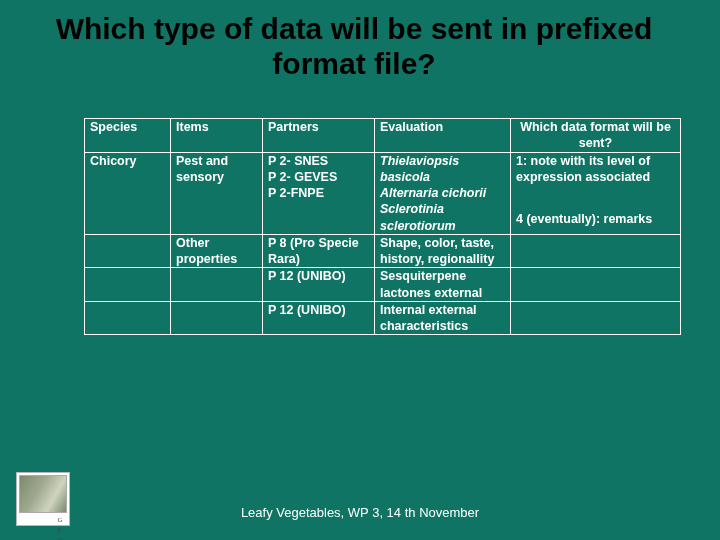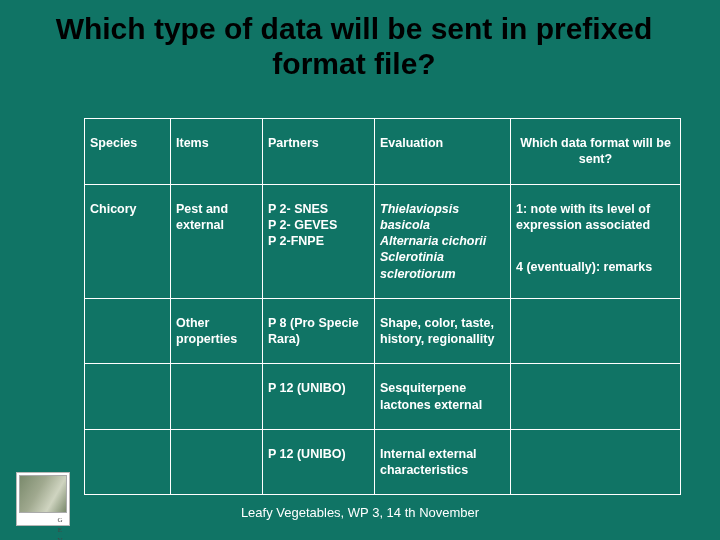--- a/index.html
+++ b/index.html
@@ -31,21 +31,21 @@
     left: 84px;
     width: 596px;
   }
   table {
     border-collapse: collapse;
     width: 100%;
     table-layout: fixed;
   }
   td {
     border: 1px solid #fff;
-    padding: 16px 5px;
+    padding: 0 5px;
     vertical-align: top;
     font-size: 12.5px;
     font-weight: bold;
     color: #fff;
     line-height: 1.3;
   }
   td.hdr {
     color: #fff;
   }
   td.hdr.last { text-align: center; }
@@ -113,21 +113,21 @@
       <tbody>
           <tr>
         <td class="hdr">Species</td>
         <td class="hdr">Items</td>
         <td class="hdr">Partners</td>
         <td class="hdr">Evaluation</td>
         <td class="hdr last">Which data format will be sent?</td>
       </tr>
       <tr>
         <td>Chicory</td>
-        <td>Pest and external</td>
+        <td>Pest and sensory</td>
         <td>P 2- SNES<br>P 2- GEVES<br>P 2-FNPE</td>
         <td class="italic">Thielaviopsis basicola<br>Alternaria cichorii<br>Sclerotinia sclerotiorum</td>
         <td>1: note with its level of expression associated<br><div class="gap"></div><br>4 (eventually): remarks</td>
       </tr>
       <tr>
         <td>
               <div class="gap"></div>
             </td>
         <td>Other properties</td>
         <td>P 8 (Pro Specie Rara)</td>

